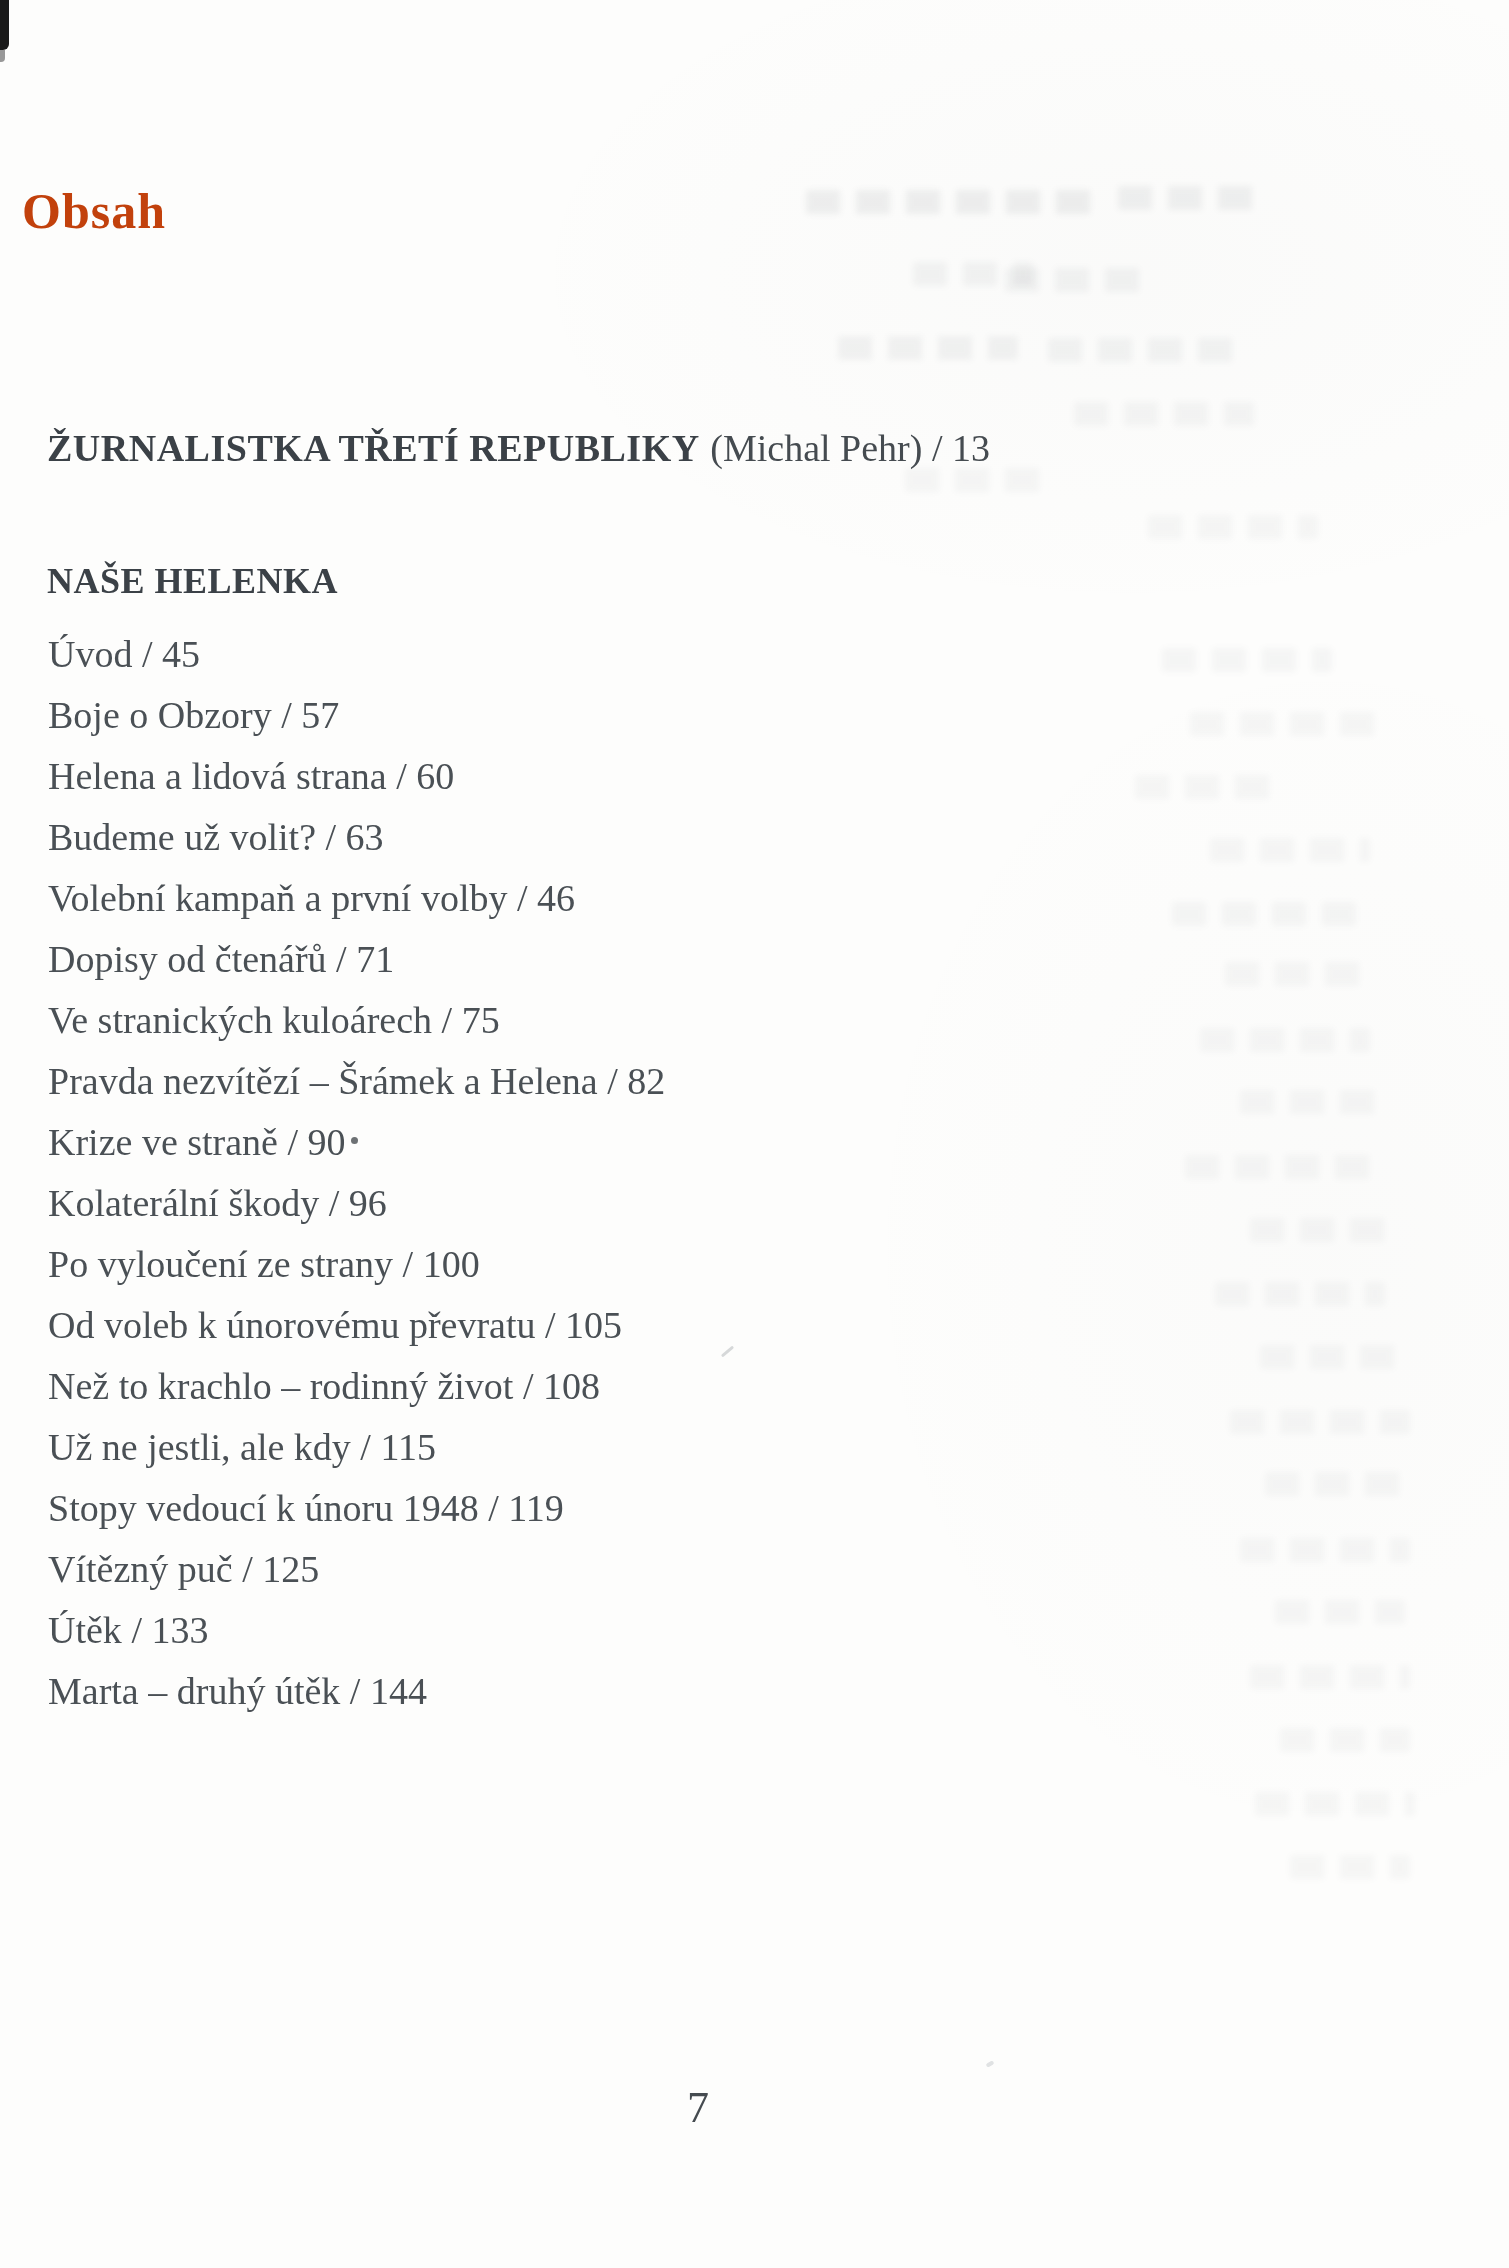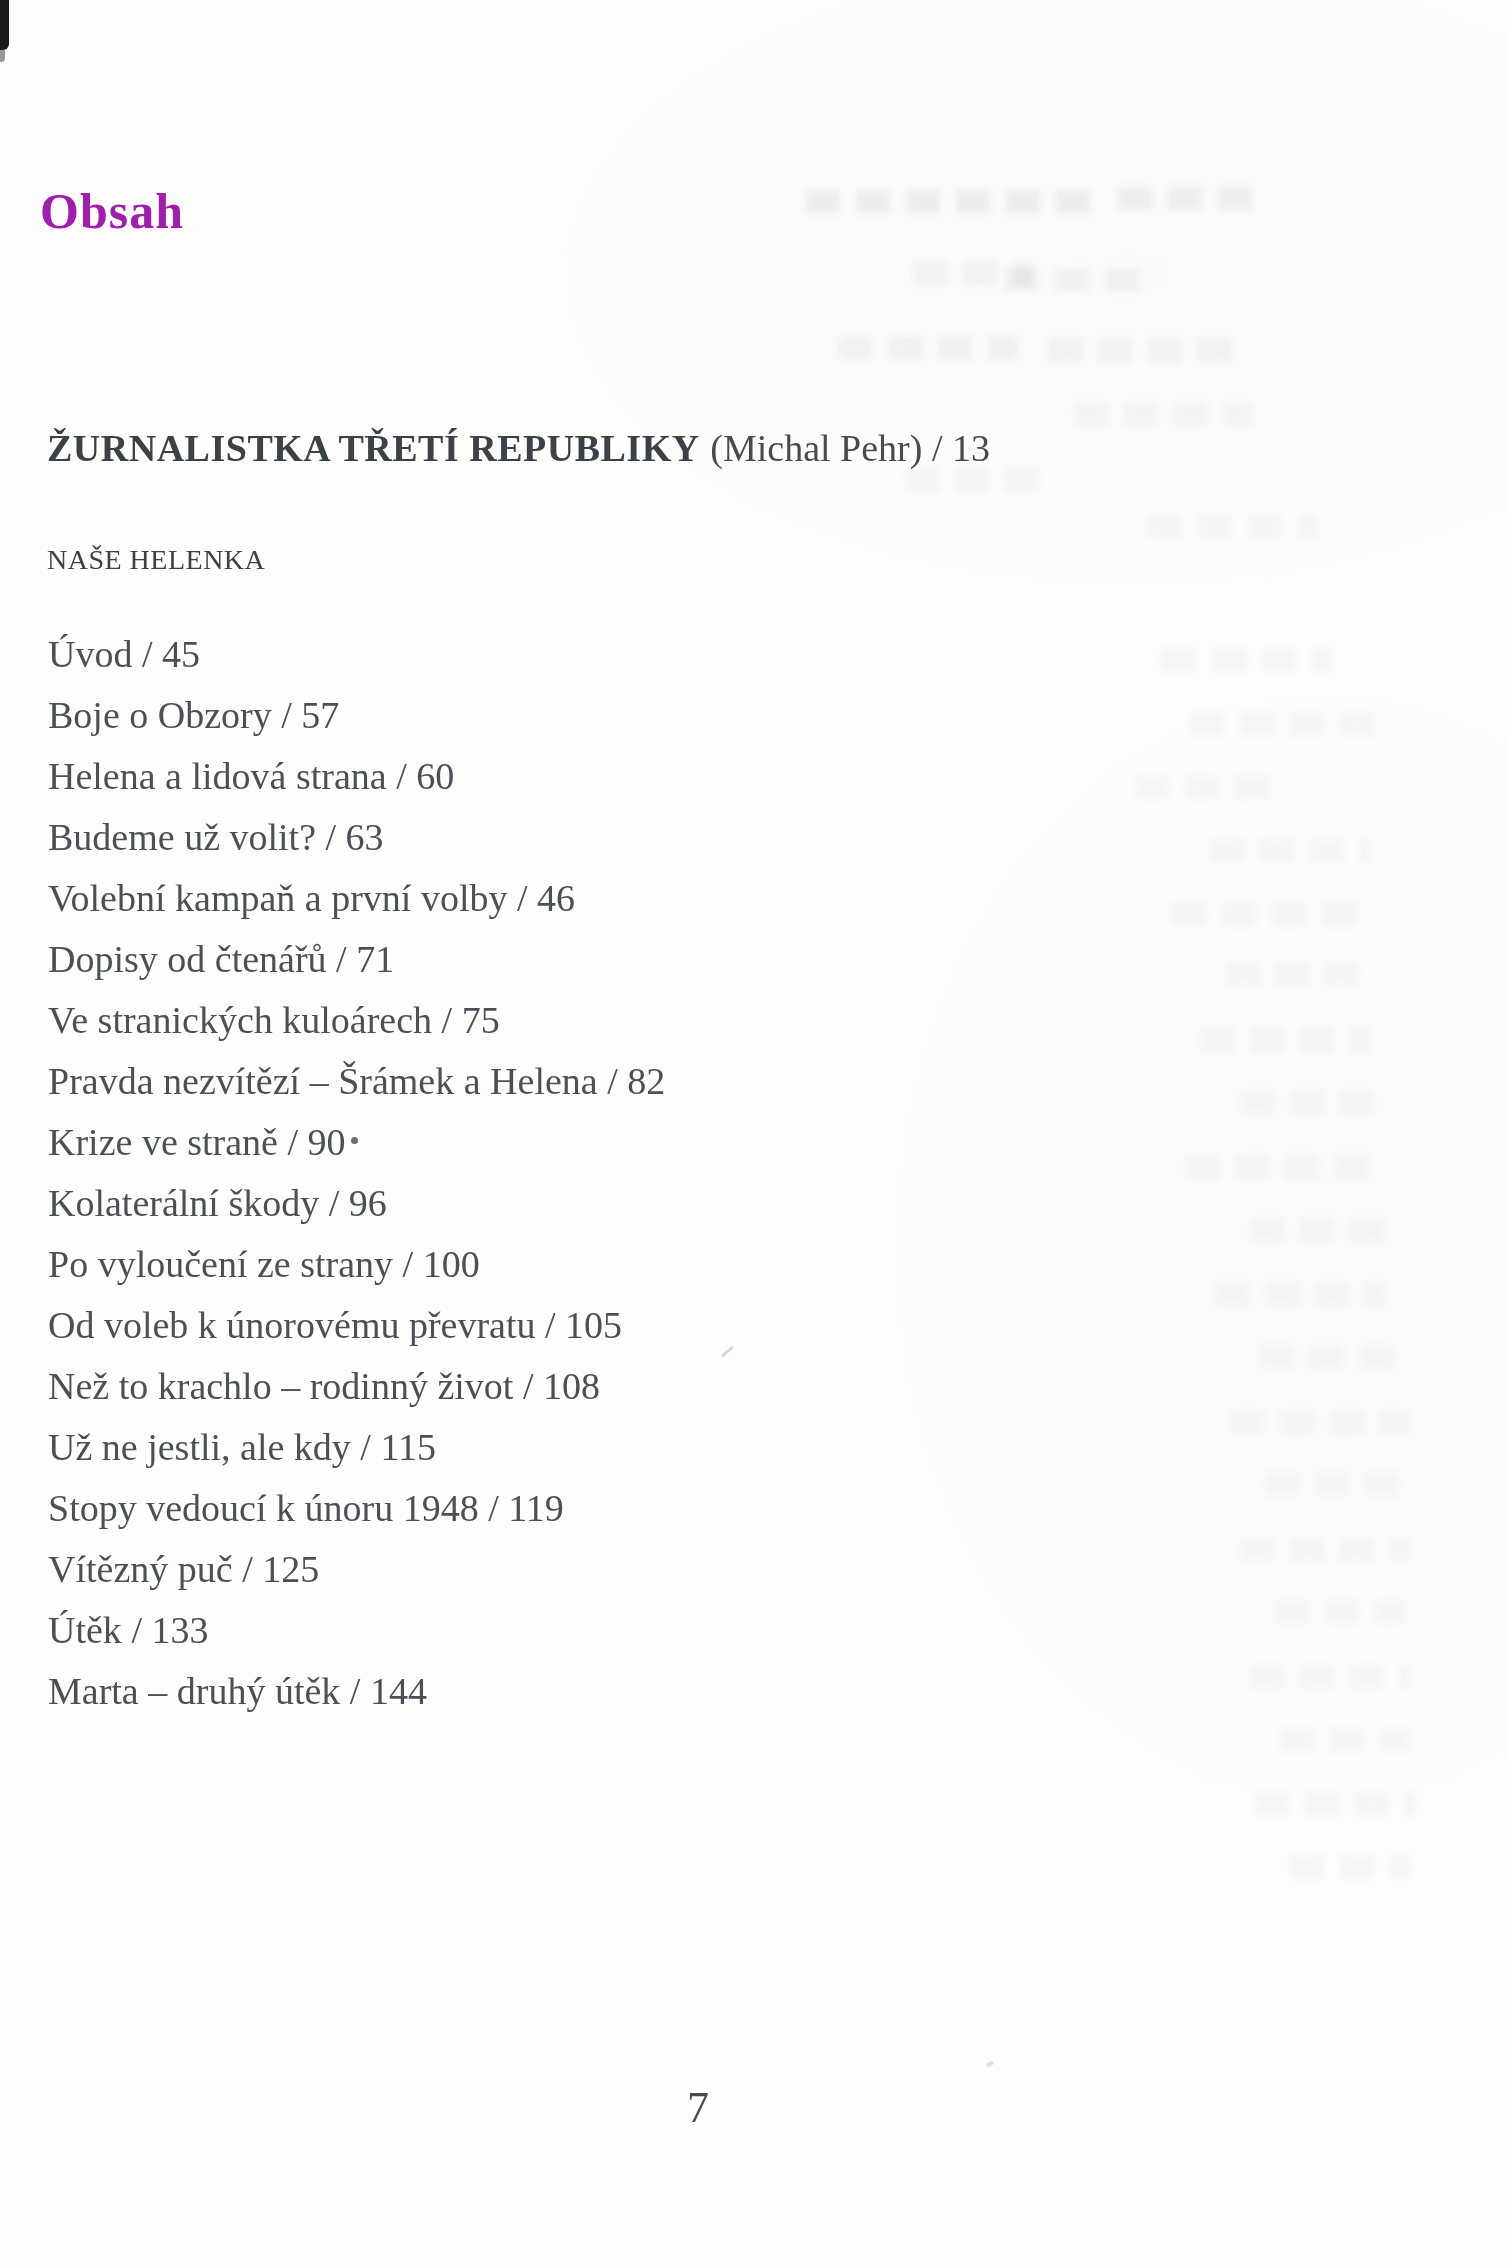--- a/index.html
+++ b/index.html
@@ -24,26 +24,26 @@
     content: "";
     position: absolute;
     inset: 0;
     background:
       radial-gradient(ellipse 900px 500px at 75% 12%, rgba(120,126,130,0.025), transparent 70%),
       radial-gradient(ellipse 700px 900px at 88% 55%, rgba(120,126,130,0.02), transparent 70%);
     pointer-events: none;
   }
   .page-title {
     position: absolute;
-    left: 40px;
+    left: 22px;
     top: 182px;
     margin: 0;
     font-size: 50px;
     font-weight: 700;
-    color: #a21caf;
+    color: #c2410c;
     letter-spacing: 1px;
   }
   .main-entry {
     position: absolute;
     left: 47px;
     top: 426px;
     font-size: 38px;
     color: #454b50;
     white-space: nowrap;
   }
@@ -54,24 +54,24 @@
   }
   .main-entry-annotation {
     margin-left: 0.28em;
   }
   .sep {
     white-space: pre;
   }
   .section-heading {
     position: absolute;
     left: 47px;
-    top: 544px;
+    top: 560px;
     margin: 0;
-    font-size: 28px;
-    font-weight: 400;
+    font-size: 36px;
+    font-weight: 700;
     color: #3b4147;
     letter-spacing: 0.5px;
   }
   .toc-list {
     position: absolute;
     left: 36px;
     top: 612px;
     margin: 12px;
     padding: 0;
     list-style: none;

